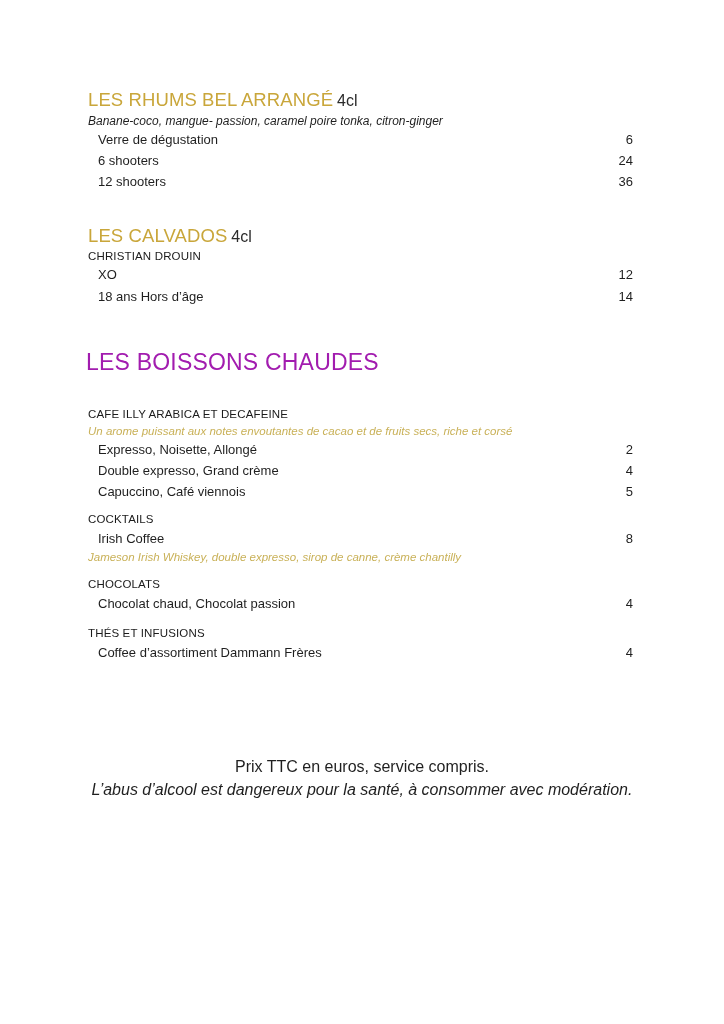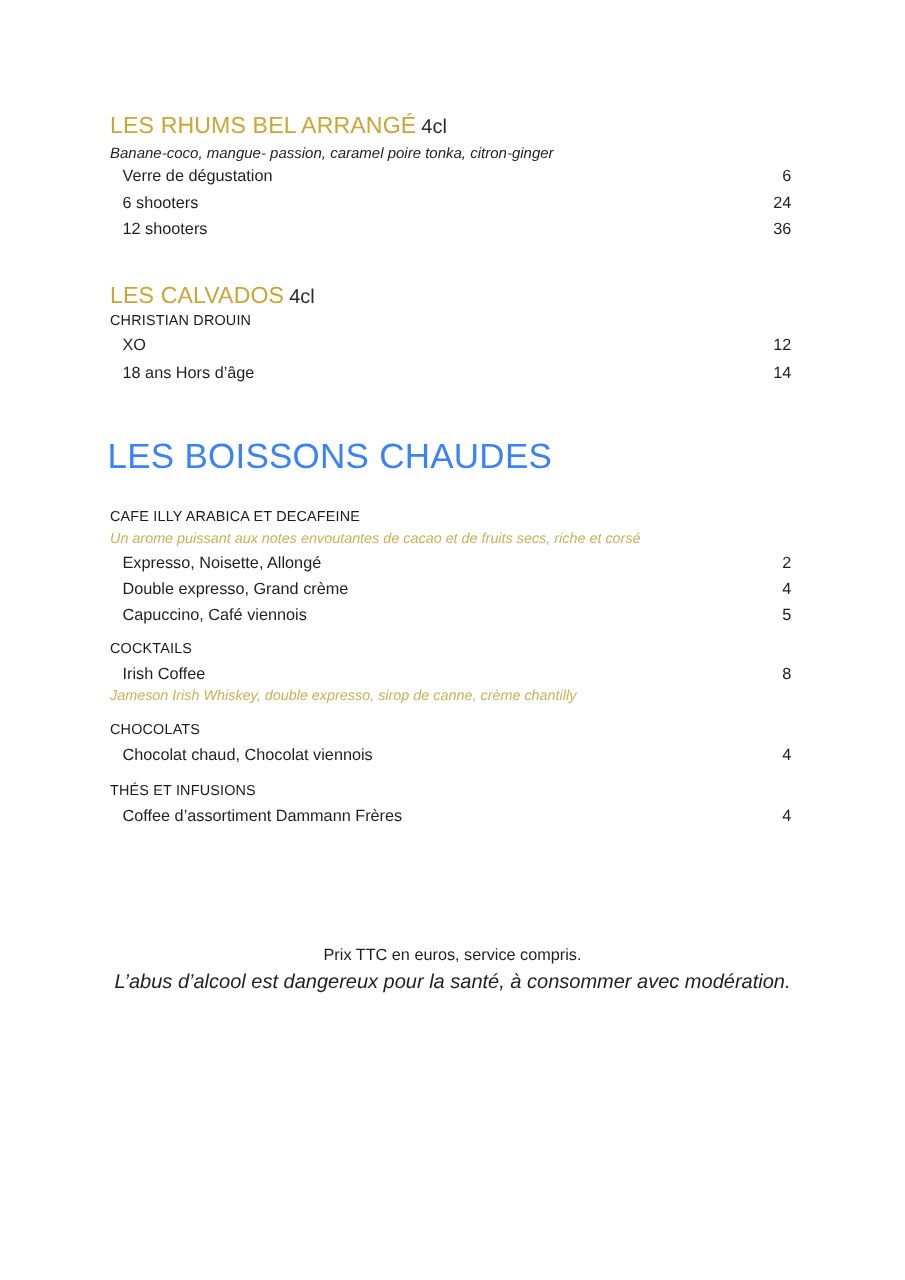--- a/index.html
+++ b/index.html
@@ -42,22 +42,22 @@
     color: #2b2b2b;
     font-size: 16px;
     font-weight: 400;
     letter-spacing: 0;
     margin-left: 4px;
     vertical-align: baseline;
   }
 
   
   .blue-heading {
-    color: #3b82f6;
-    font-size: 28px;
+    color: #a21caf;
+    font-size: 23px;
     font-weight: 400;
     letter-spacing: .2px;
     line-height: 1.05;
     white-space: nowrap;
     margin: 0;
     margin-left: -2px;
   }
 
   
   .sub-heading {
@@ -106,21 +106,21 @@
 
   
   .footer {
     position: absolute;
     left: 0;
     width: 724px;
     text-align: center;
     color: #1f1f1f;
   }
   .footer .line1 {
-    font-size: 13px;
+    font-size: 16px;
     line-height: 1.45;
   }
   .footer .line2 {
     font-size: 16px;
     font-style: italic;
     line-height: 1.45;
   }
 </style>
 </head>
 <body>
@@ -187,21 +187,21 @@
     <div class="row">
       <span class="name">Irish Coffee</span>
       <span class="price">8</span>
     </div>
     <p class="desc-gold" style="margin-top:0;">Jameson Irish Whiskey, double expresso, sirop de canne, crème chantilly</p>
   </div>
 
   <div class="block" style="top:577px;">
     <p class="sub-heading">CHOCOLATS</p>
     <div class="row">
-      <span class="name">Chocolat chaud, Chocolat viennois</span>
+      <span class="name">Chocolat chaud, Chocolat passion</span>
       <span class="price">4</span>
     </div>
   </div>
 
   <div class="block" style="top:626px;">
     <p class="sub-heading">THÉS ET INFUSIONS</p>
     <div class="row">
       <span class="name">Coffee d’assortiment Dammann Frères</span>
       <span class="price">4</span>
     </div>

